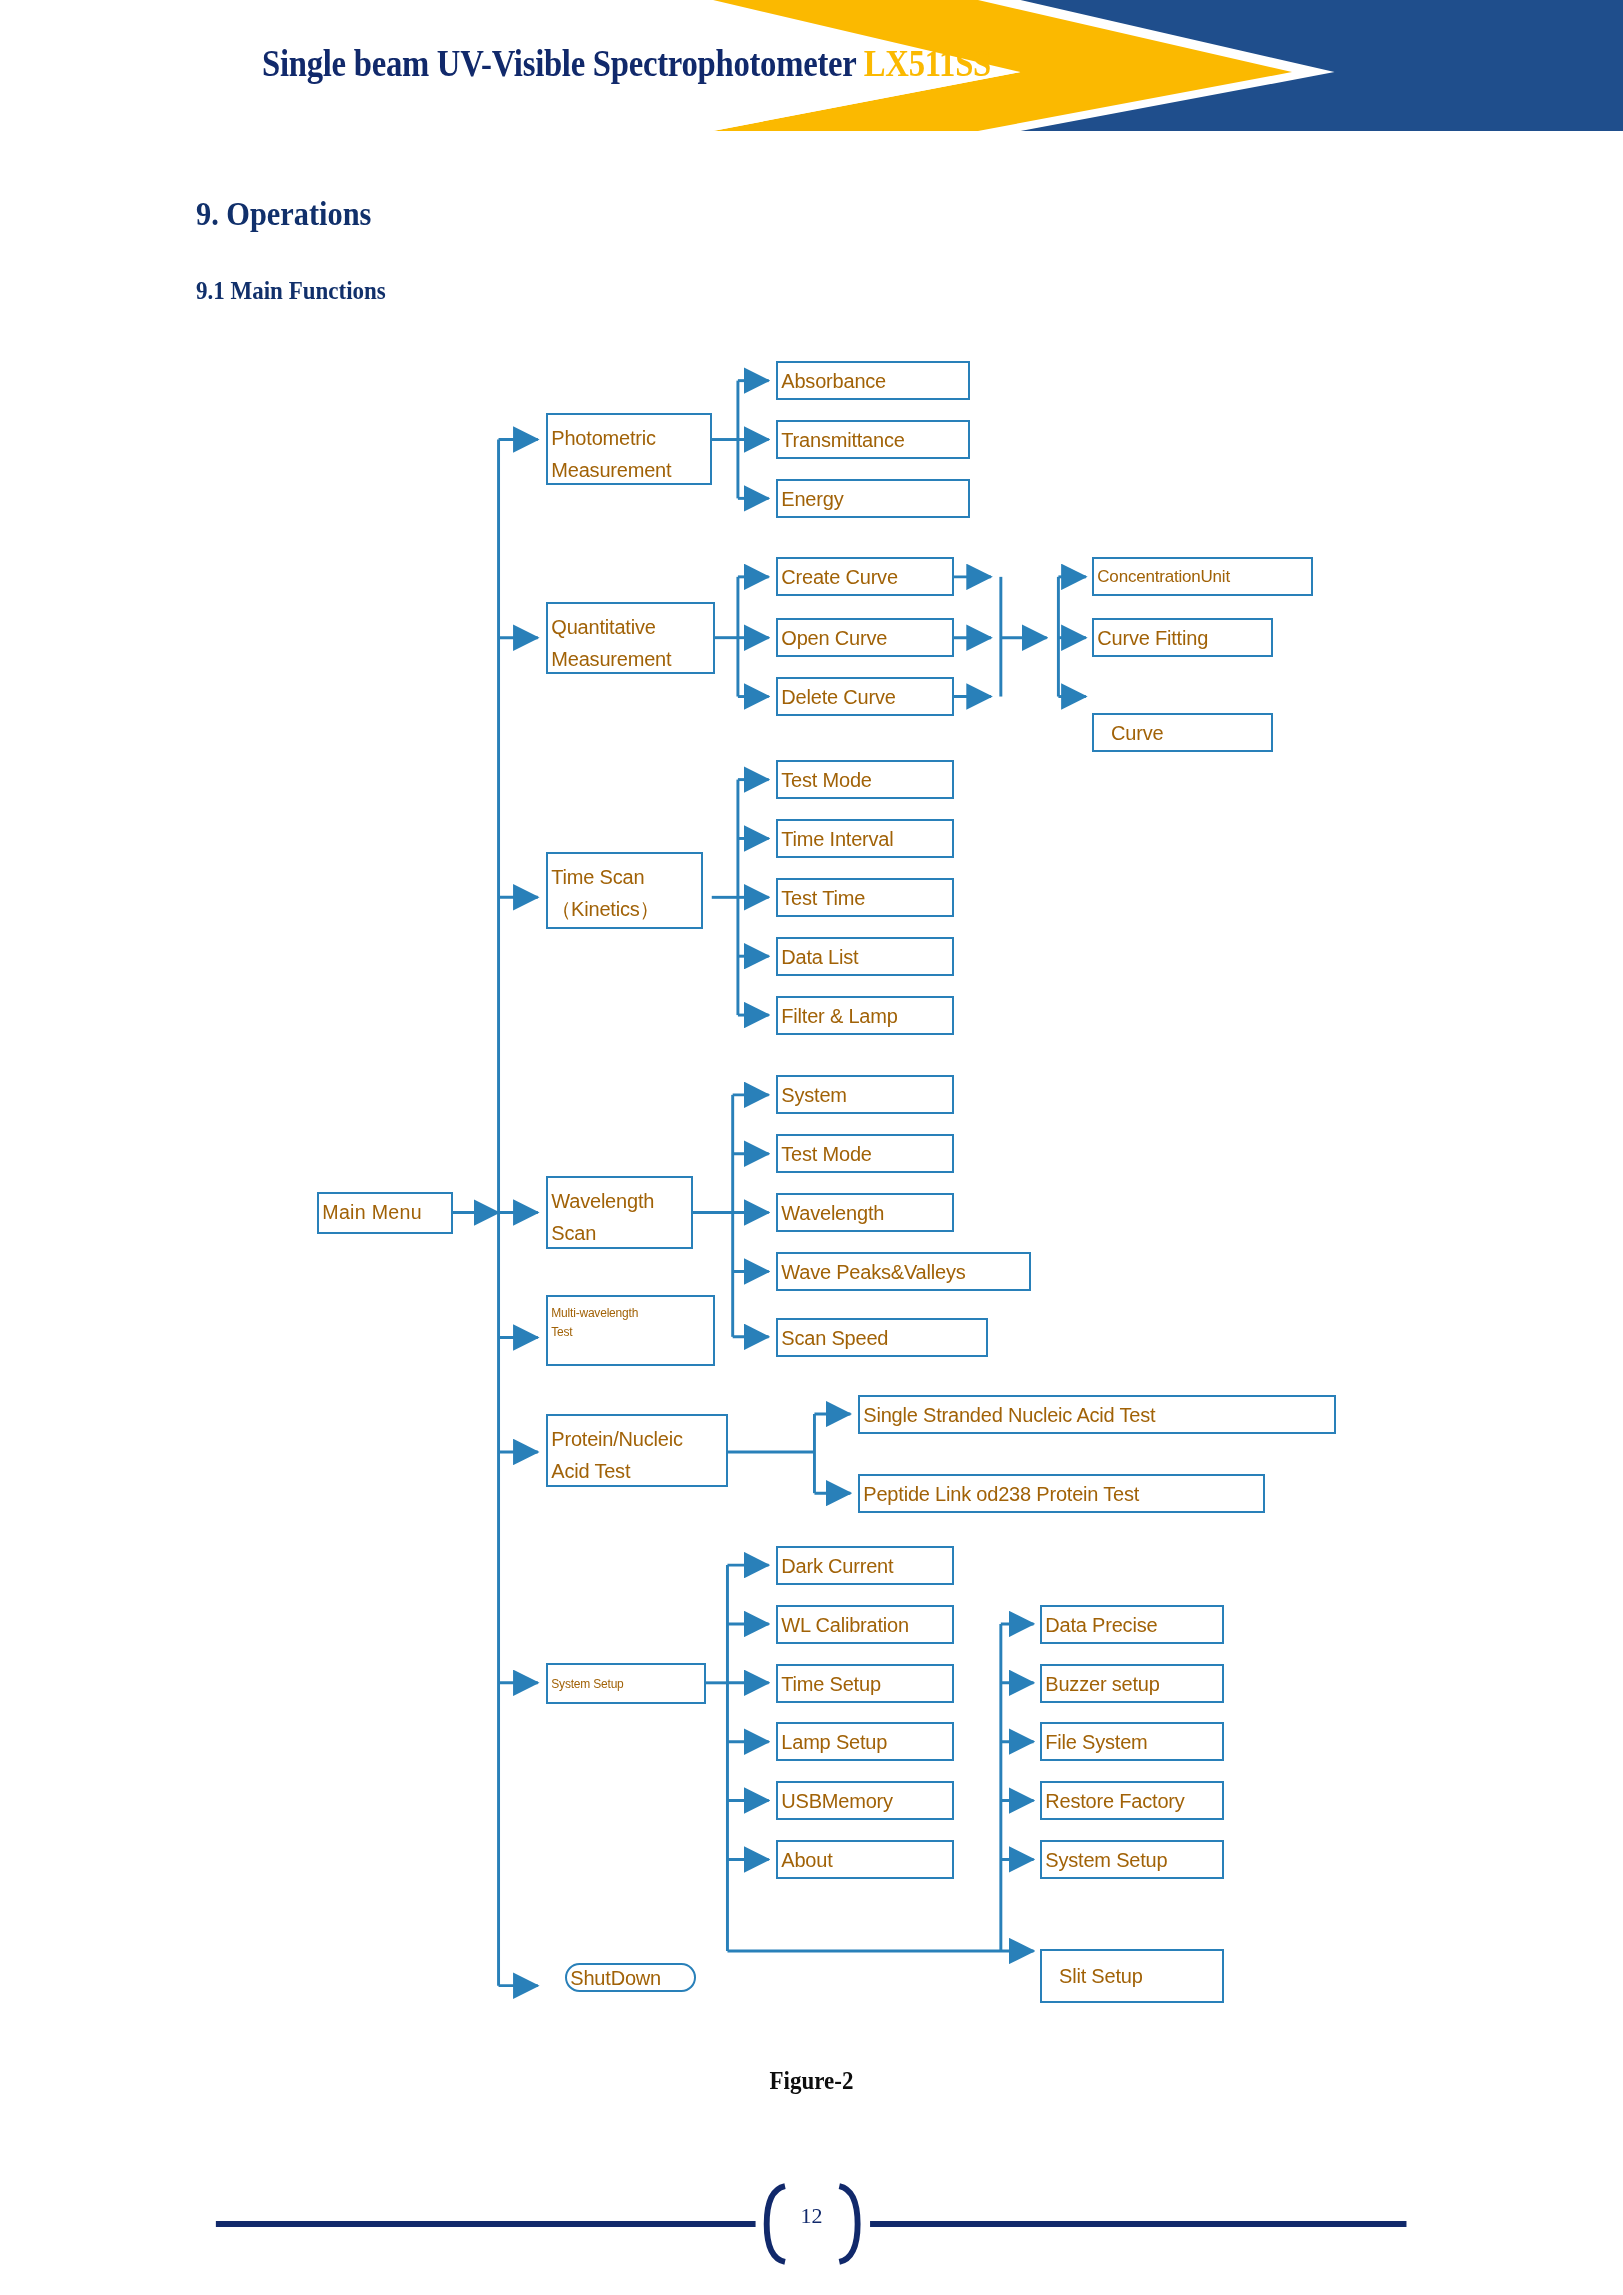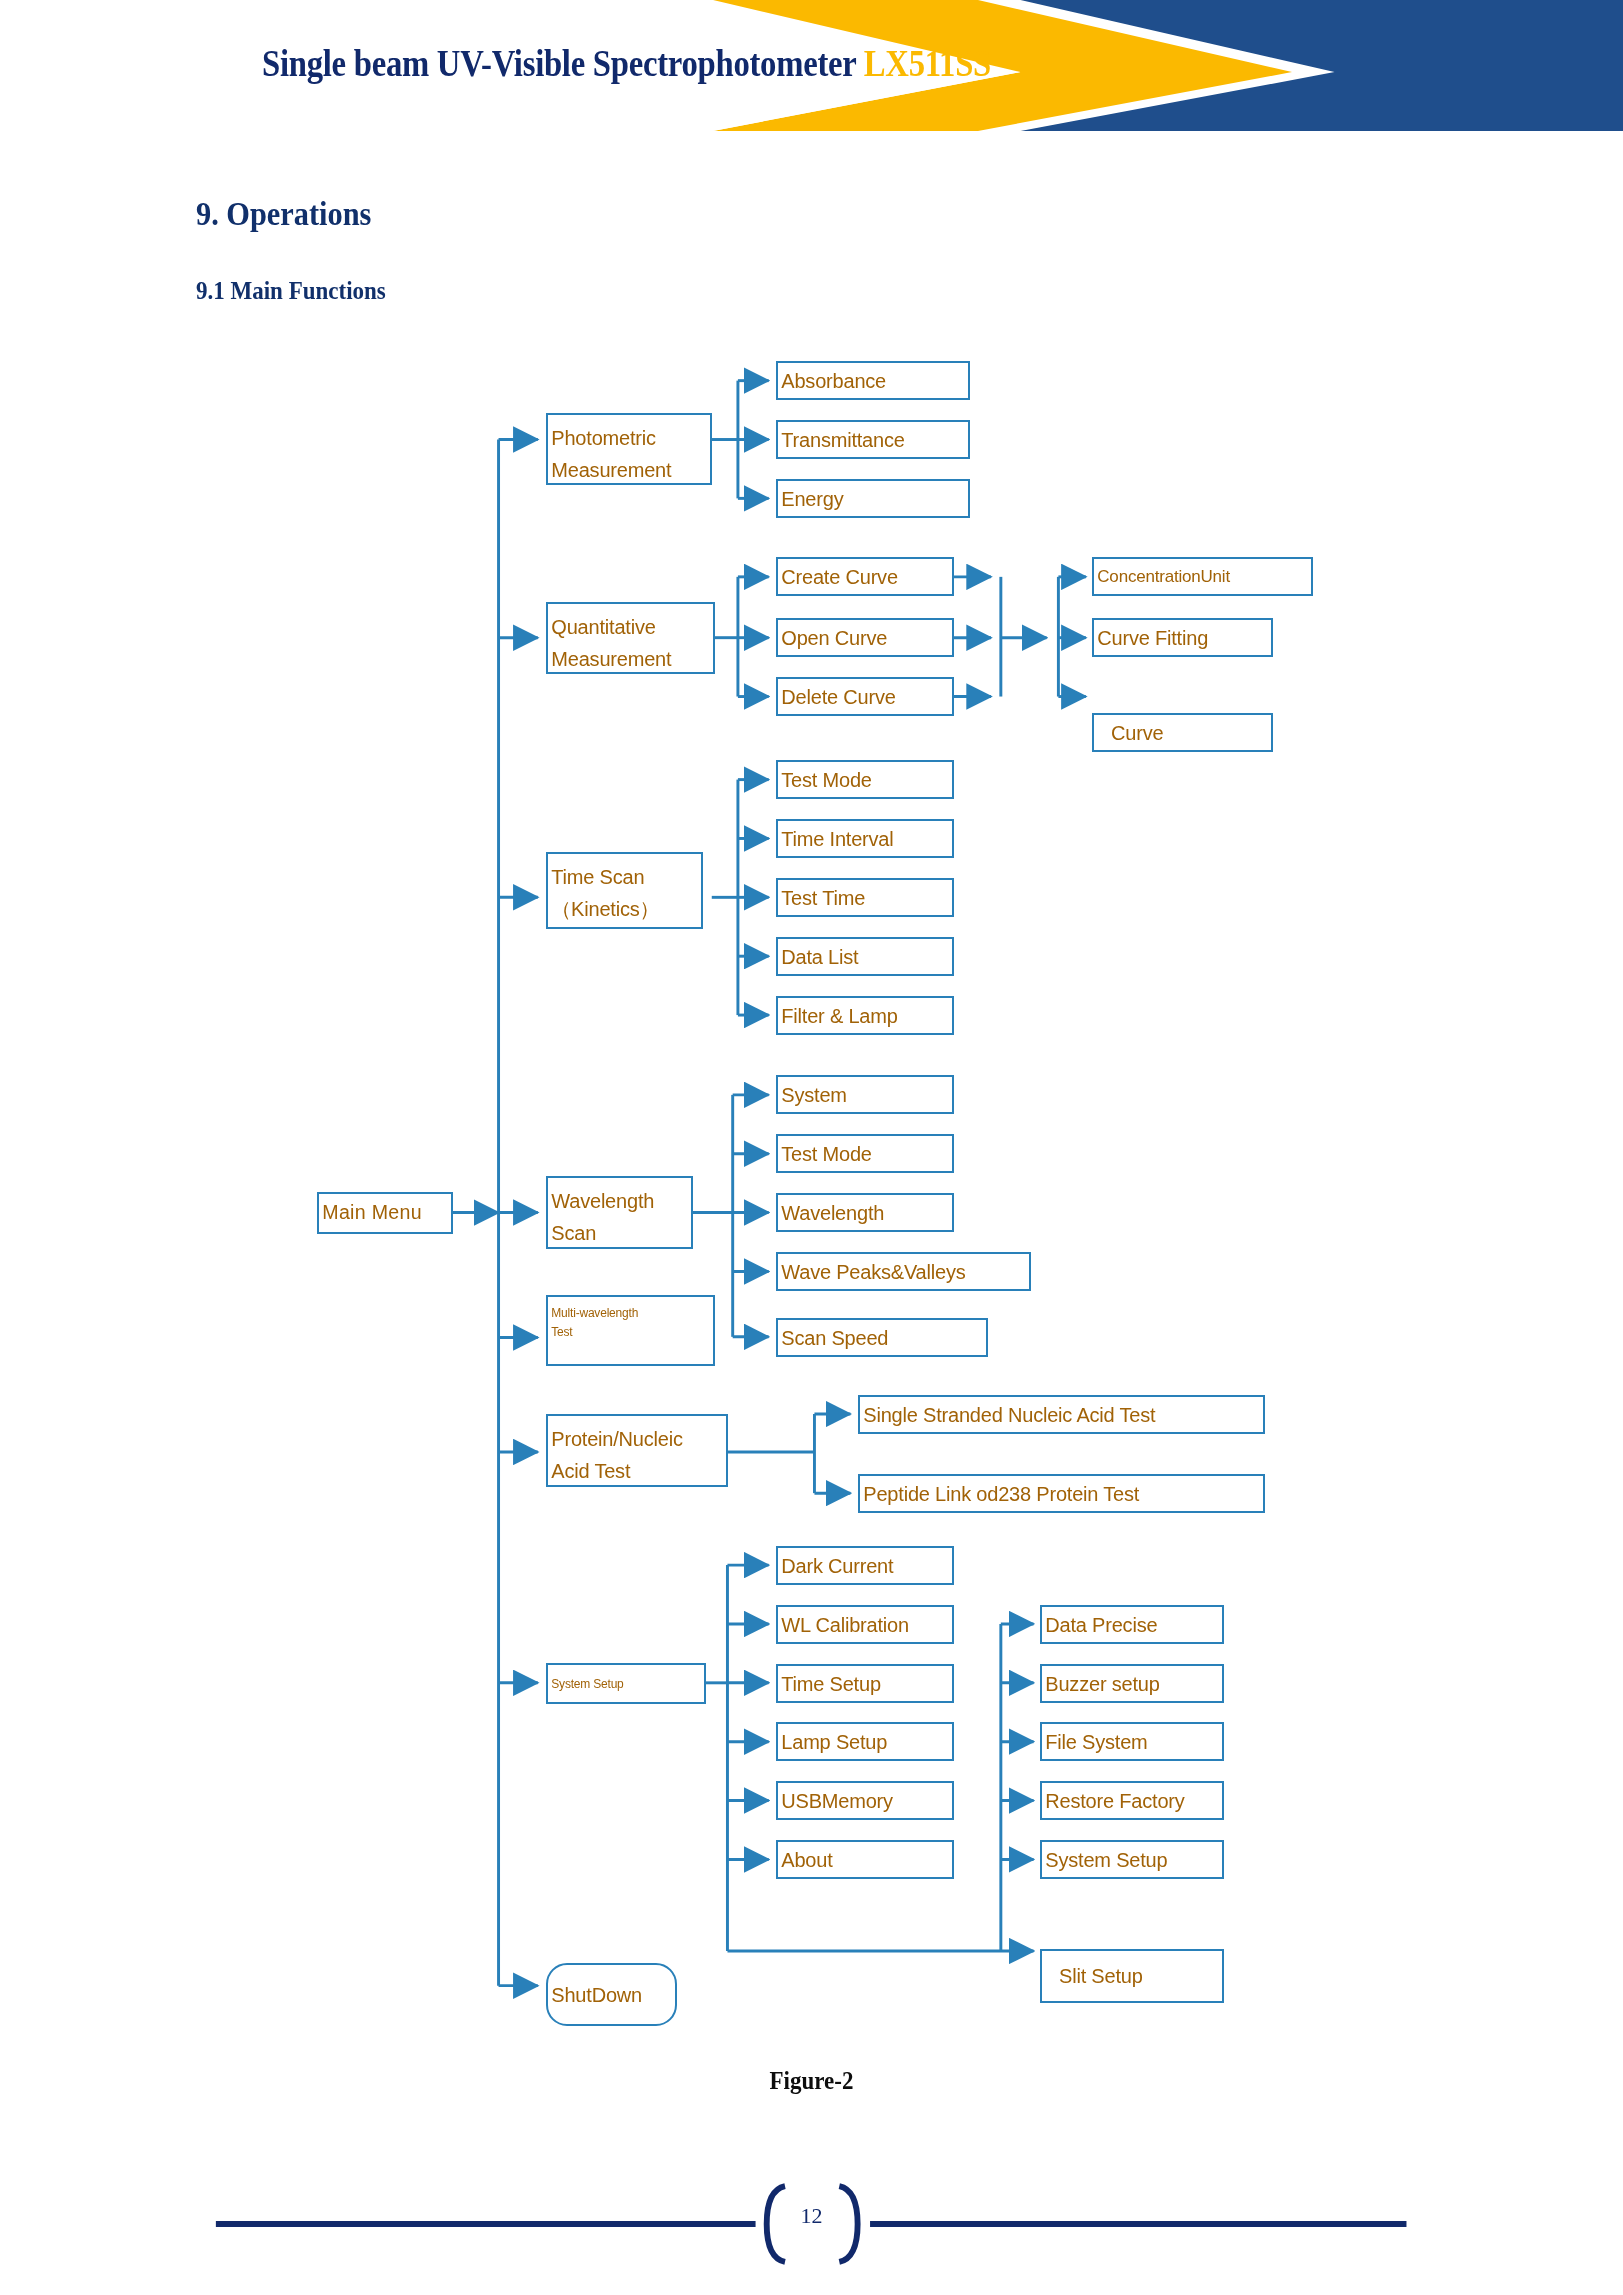--- a/index.html
+++ b/index.html
@@ -238,39 +238,39 @@
 <div class="node two-line" style="left:546px;top:1176px;width:147px;height:73px;"><span>Wavelength</span><span>Scan</span></div>
 <div class="node" style="left:776px;top:1075px;width:178px;height:39px;">System</div>
 <div class="node" style="left:776px;top:1134px;width:178px;height:39px;">Test Mode</div>
 <div class="node" style="left:776px;top:1193px;width:178px;height:39px;">Wavelength</div>
 <div class="node" style="left:776px;top:1252px;width:255px;height:39px;">Wave Peaks&amp;Valleys</div>
 <div class="node" style="left:776px;top:1318px;width:212px;height:39px;">Scan Speed</div>
 
 <div class="node two-line tiny" style="left:546px;top:1295px;width:169px;height:71px;"><span>Multi-wavelength</span><span>Test</span></div>
 
 <div class="node two-line" style="left:546px;top:1414px;width:182px;height:73px;"><span>Protein/Nucleic</span><span>Acid Test</span></div>
-<div class="node" style="left:858px;top:1395px;width:407px;height:39px;">Single Stranded Nucleic Acid Test</div>
+<div class="node" style="left:858px;top:1395px;width:478px;height:39px;">Single Stranded Nucleic Acid Test</div>
 <div class="node" style="left:858px;top:1474px;width:407px;height:39px;">Peptide Link od238 Protein Test</div>
 
 <div class="node tiny" style="left:546px;top:1663px;width:160px;height:41px;">System Setup</div>
 <div class="node" style="left:776px;top:1546px;width:178px;height:39px;">Dark Current</div>
 <div class="node" style="left:776px;top:1605px;width:178px;height:39px;">WL Calibration</div>
 <div class="node" style="left:776px;top:1664px;width:178px;height:39px;">Time Setup</div>
 <div class="node" style="left:776px;top:1722px;width:178px;height:39px;">Lamp Setup</div>
 <div class="node" style="left:776px;top:1781px;width:178px;height:39px;">USBMemory</div>
 <div class="node" style="left:776px;top:1840px;width:178px;height:39px;">About</div>
 
 <div class="node" style="left:1040px;top:1605px;width:184px;height:39px;">Data Precise</div>
 <div class="node" style="left:1040px;top:1664px;width:184px;height:39px;">Buzzer setup</div>
 <div class="node" style="left:1040px;top:1722px;width:184px;height:39px;">File System</div>
 <div class="node" style="left:1040px;top:1781px;width:184px;height:39px;">Restore Factory</div>
 <div class="node" style="left:1040px;top:1840px;width:184px;height:39px;">System Setup</div>
 <div class="node indent" style="left:1040px;top:1913px;width:184px;height:54px;">Slit Setup</div>
 
-<div class="node" style="left:546px;top:1963px;width:131px;height:63px;border-radius:21px;">ShutDown</div>
+<div class="node" style="left:565px;top:1963px;width:131px;height:29px;border-radius:21px;">ShutDown</div>
 
 <div id="figure-caption">Figure-2</div>
 
 <div id="footer">
   <svg width="1623" height="92" viewBox="0 0 2481 140">
     <line x1="330" y1="70" x2="1155" y2="70" stroke="#11296B" stroke-width="9"></line>
     <line x1="1330" y1="70" x2="2150" y2="70" stroke="#11296B" stroke-width="9"></line>
     <path d="M1200,12 q-28,6 -28,58 q0,52 28,58" stroke="#11296B" stroke-width="9" fill="none"></path>
     <path d="M1283,12 q28,6 28,58 q0,52 -28,58" stroke="#11296B" stroke-width="9" fill="none"></path>
   </svg>

